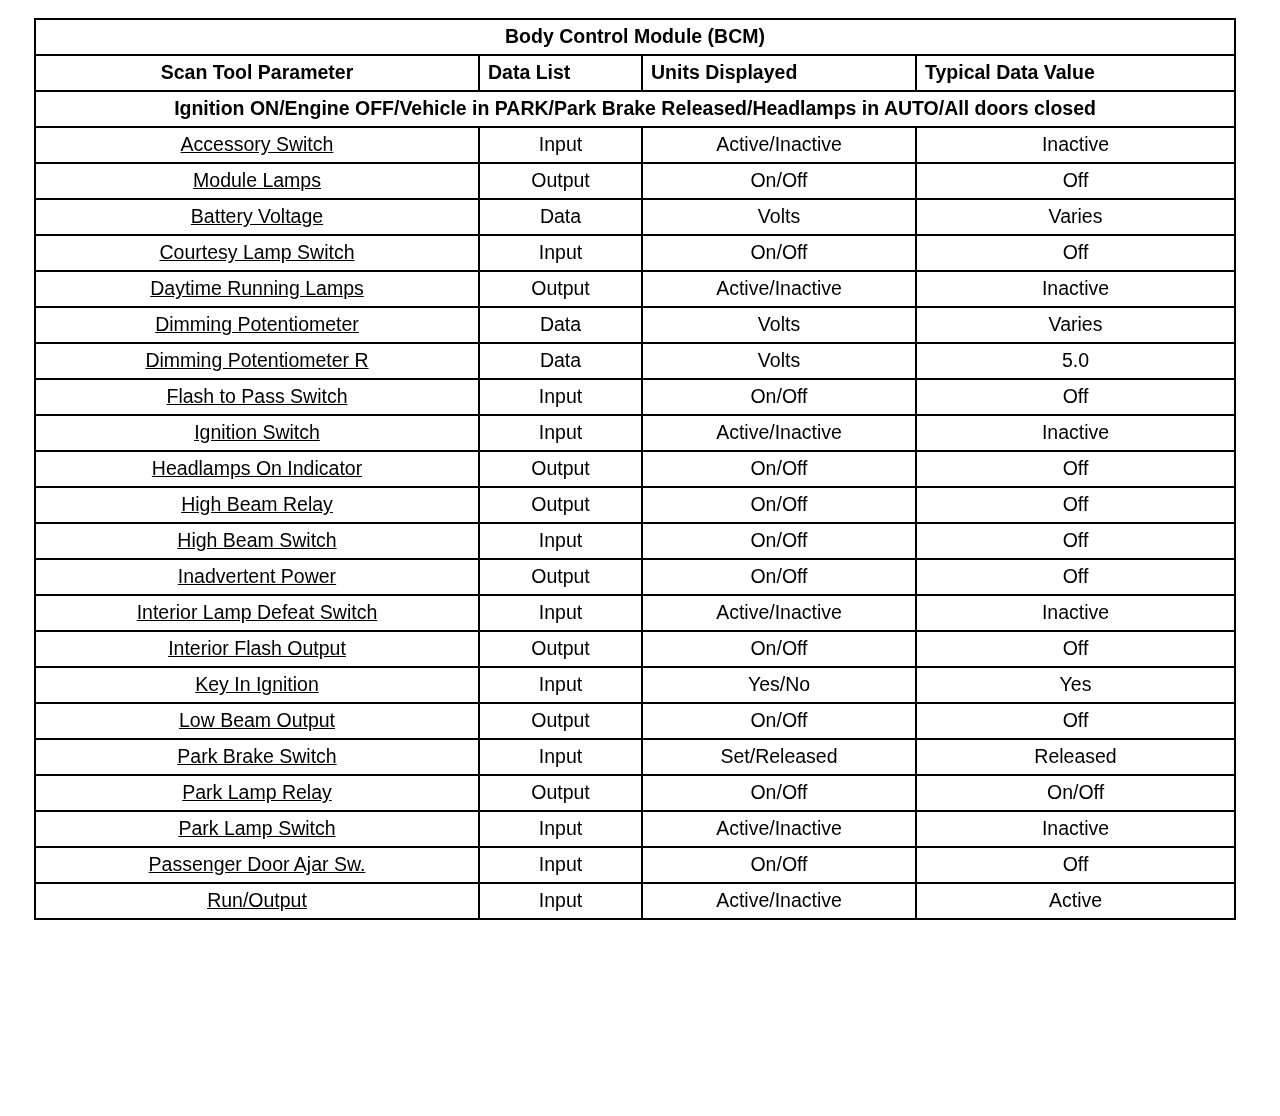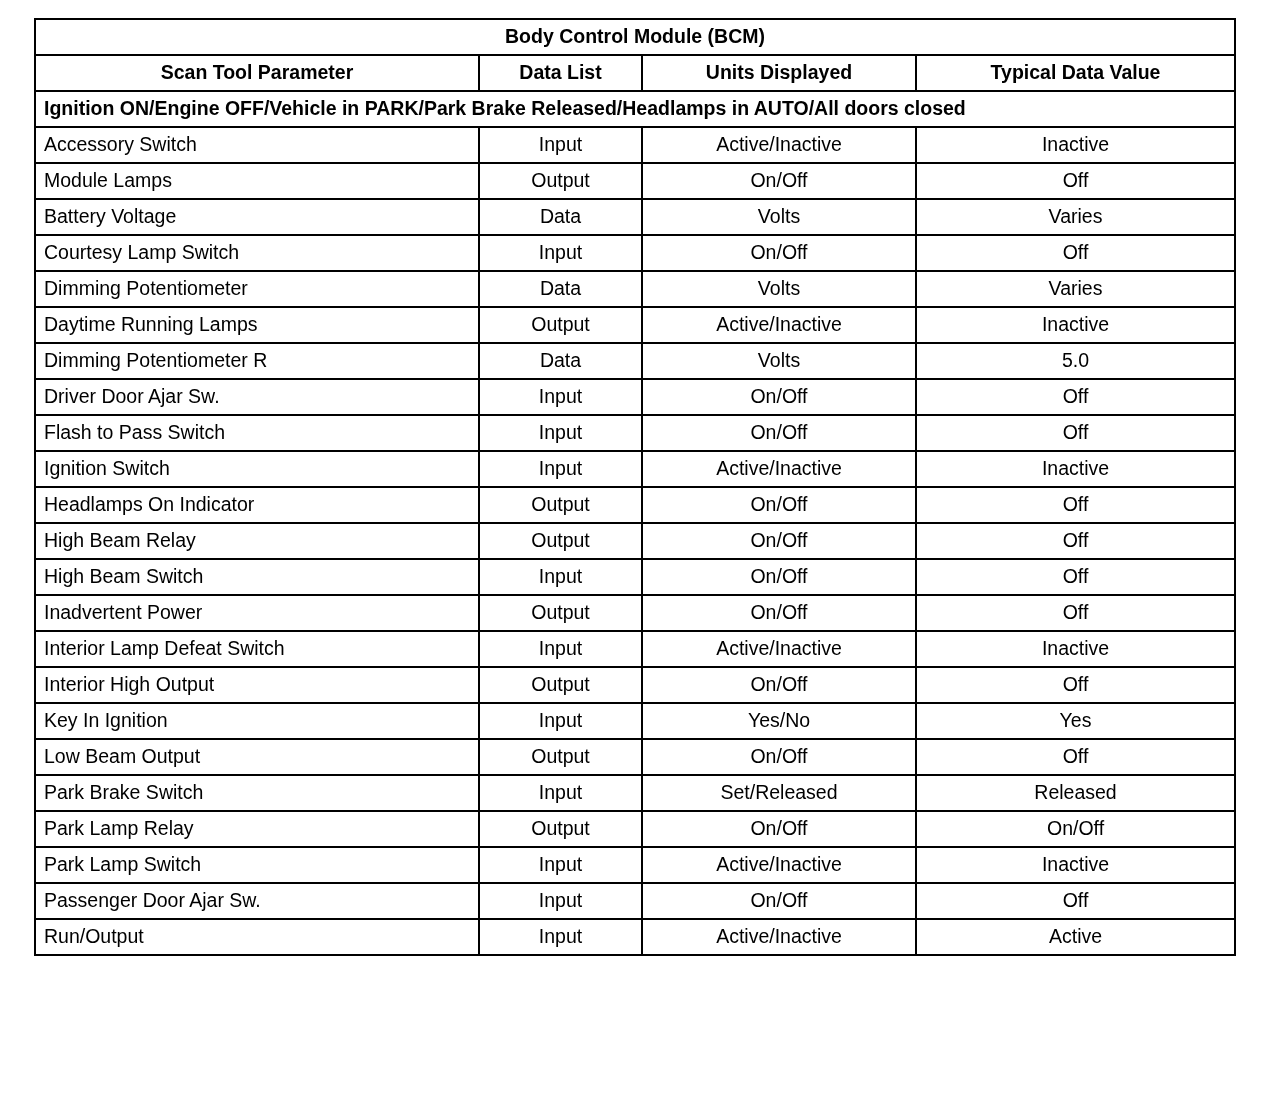--- a/index.html
+++ b/index.html
@@ -34,39 +34,39 @@
     white-space: nowrap;
     overflow: hidden;
   }
   .title-cell {
     text-align: center;
     font-weight: bold;
     font-size: 20.5px;
     height: 38px;
   }
   .hdr-cell {
-    text-align: center;
     font-weight: bold;
     font-size: 20.5px;
     height: 38px;
   }
   .hdr-cell.first {
     text-align: center;
     margin-top: 46px;
   }
   .cond-cell {
-    text-align: left;
+    text-align: center;
     font-weight: bold;
     font-size: 20.5px;
     height: 38px;
     padding-left: 10px;
   }
   .c-param {
-    text-align: left;
+    text-align: center;
     padding-left: 10px;
+    text-decoration: underline;
   }
   .c-list, .c-units, .c-value {
     text-align: center;
   }
   col.param { width: 444px; }
   col.list  { width: 163px; }
   col.units { width: 274px; }
   col.value { width: 319px; }
 </style>
 </head>
@@ -111,44 +111,38 @@
         <td class="c-units">Volts</td>
         <td class="c-value">Varies</td>
       </tr>
       <tr>
         <td class="c-param">Courtesy Lamp Switch</td>
         <td class="c-list">Input</td>
         <td class="c-units">On/Off</td>
         <td class="c-value">Off</td>
       </tr>
       <tr>
+        <td class="c-param">Daytime Running Lamps</td>
+        <td class="c-list">Output</td>
+        <td class="c-units">Active/Inactive</td>
+        <td class="c-value">Inactive</td>
+      </tr>
+      <tr>
         <td class="c-param">Dimming Potentiometer</td>
         <td class="c-list">Data</td>
         <td class="c-units">Volts</td>
         <td class="c-value">Varies</td>
       </tr>
       <tr>
-        <td class="c-param">Daytime Running Lamps</td>
-        <td class="c-list">Output</td>
-        <td class="c-units">Active/Inactive</td>
-        <td class="c-value">Inactive</td>
-      </tr>
-      <tr>
         <td class="c-param">Dimming Potentiometer R</td>
         <td class="c-list">Data</td>
         <td class="c-units">Volts</td>
         <td class="c-value">5.0</td>
       </tr>
       <tr>
-        <td class="c-param">Driver Door Ajar Sw.</td>
-        <td class="c-list">Input</td>
-        <td class="c-units">On/Off</td>
-        <td class="c-value">Off</td>
-      </tr>
-      <tr>
         <td class="c-param">Flash to Pass Switch</td>
         <td class="c-list">Input</td>
         <td class="c-units">On/Off</td>
         <td class="c-value">Off</td>
       </tr>
       <tr>
         <td class="c-param">Ignition Switch</td>
         <td class="c-list">Input</td>
         <td class="c-units">Active/Inactive</td>
         <td class="c-value">Inactive</td>
@@ -177,21 +171,21 @@
         <td class="c-units">On/Off</td>
         <td class="c-value">Off</td>
       </tr>
       <tr>
         <td class="c-param">Interior Lamp Defeat Switch</td>
         <td class="c-list">Input</td>
         <td class="c-units">Active/Inactive</td>
         <td class="c-value">Inactive</td>
       </tr>
       <tr>
-        <td class="c-param">Interior High Output</td>
+        <td class="c-param">Interior Flash Output</td>
         <td class="c-list">Output</td>
         <td class="c-units">On/Off</td>
         <td class="c-value">Off</td>
       </tr>
       <tr>
         <td class="c-param">Key In Ignition</td>
         <td class="c-list">Input</td>
         <td class="c-units">Yes/No</td>
         <td class="c-value">Yes</td>
       </tr>

